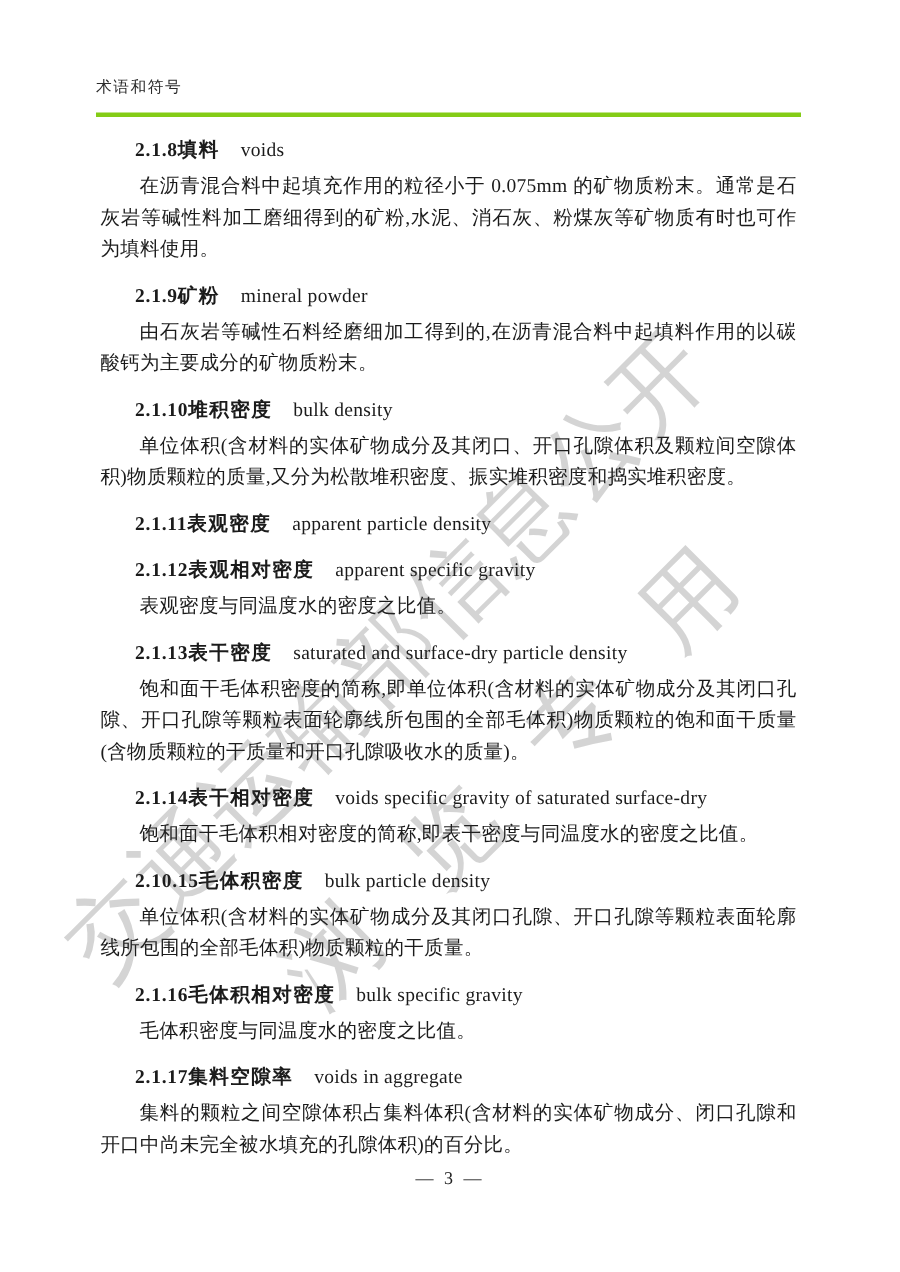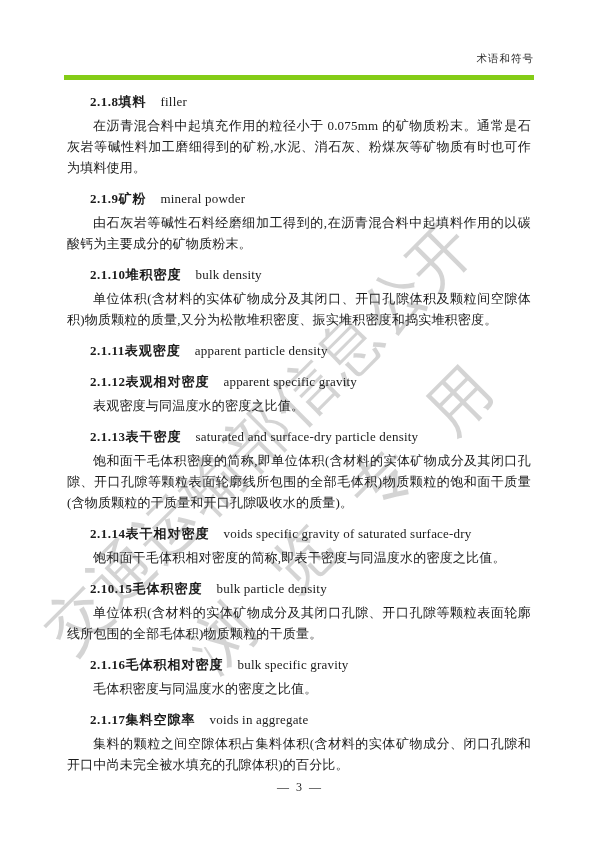--- a/index.html
+++ b/index.html
@@ -11,27 +11,27 @@
     background: #ffffff;
     overflow: hidden;
     font-family: "Liberation Serif", "DejaVu Serif", serif;
     color: #1b1b1b;
   }
   .pagehead {
     margin: 0 66px 0 64px;
     padding-top: 51px;
   }
   .pagehead-title {
-    text-align: right;
+    text-align: left;
     font-size: 10.5px;
     line-height: 15px;
     letter-spacing: 1px;
     color: #2a2a2a;
     padding-bottom: 9px;
-    border-bottom: 5px solid #84cc16;
+    border-bottom: 3px solid #84cc16;
   }
   .content {
     position: relative;
     z-index: 1;
     margin: 0 66px 0 64px;
   }
   .section { margin-top: 10px; }
   .section:first-child { margin-top: 11px; }
   .sec-head {
     padding-left: 26px;
@@ -96,21 +96,21 @@
 
 <div class="page">
 
   <div class="pagehead">
     <div class="pagehead-title">术语和符号</div>
   </div>
 
   <div class="content">
   <div class="section">
     <div class="sec-head">
-      <span class="num">2.1.8</span><span class="zh">填料</span><span class="en">filler</span>
+      <span class="num">2.1.8</span><span class="zh">填料</span><span class="en">voids</span>
     </div>
     <p class="sec-body">在沥青混合料中起填充作用的粒径小于 0.075mm 的矿物质粉末。通常是石灰岩等碱性料加工磨细得到的矿粉,水泥、消石灰、粉煤灰等矿物质有时也可作为填料使用。</p>
   </div>
 
   <div class="section">
     <div class="sec-head">
       <span class="num">2.1.9</span><span class="zh">矿粉</span><span class="en">mineral powder</span>
     </div>
     <p class="sec-body">由石灰岩等碱性石料经磨细加工得到的,在沥青混合料中起填料作用的以碳酸钙为主要成分的矿物质粉末。</p>
   </div>

